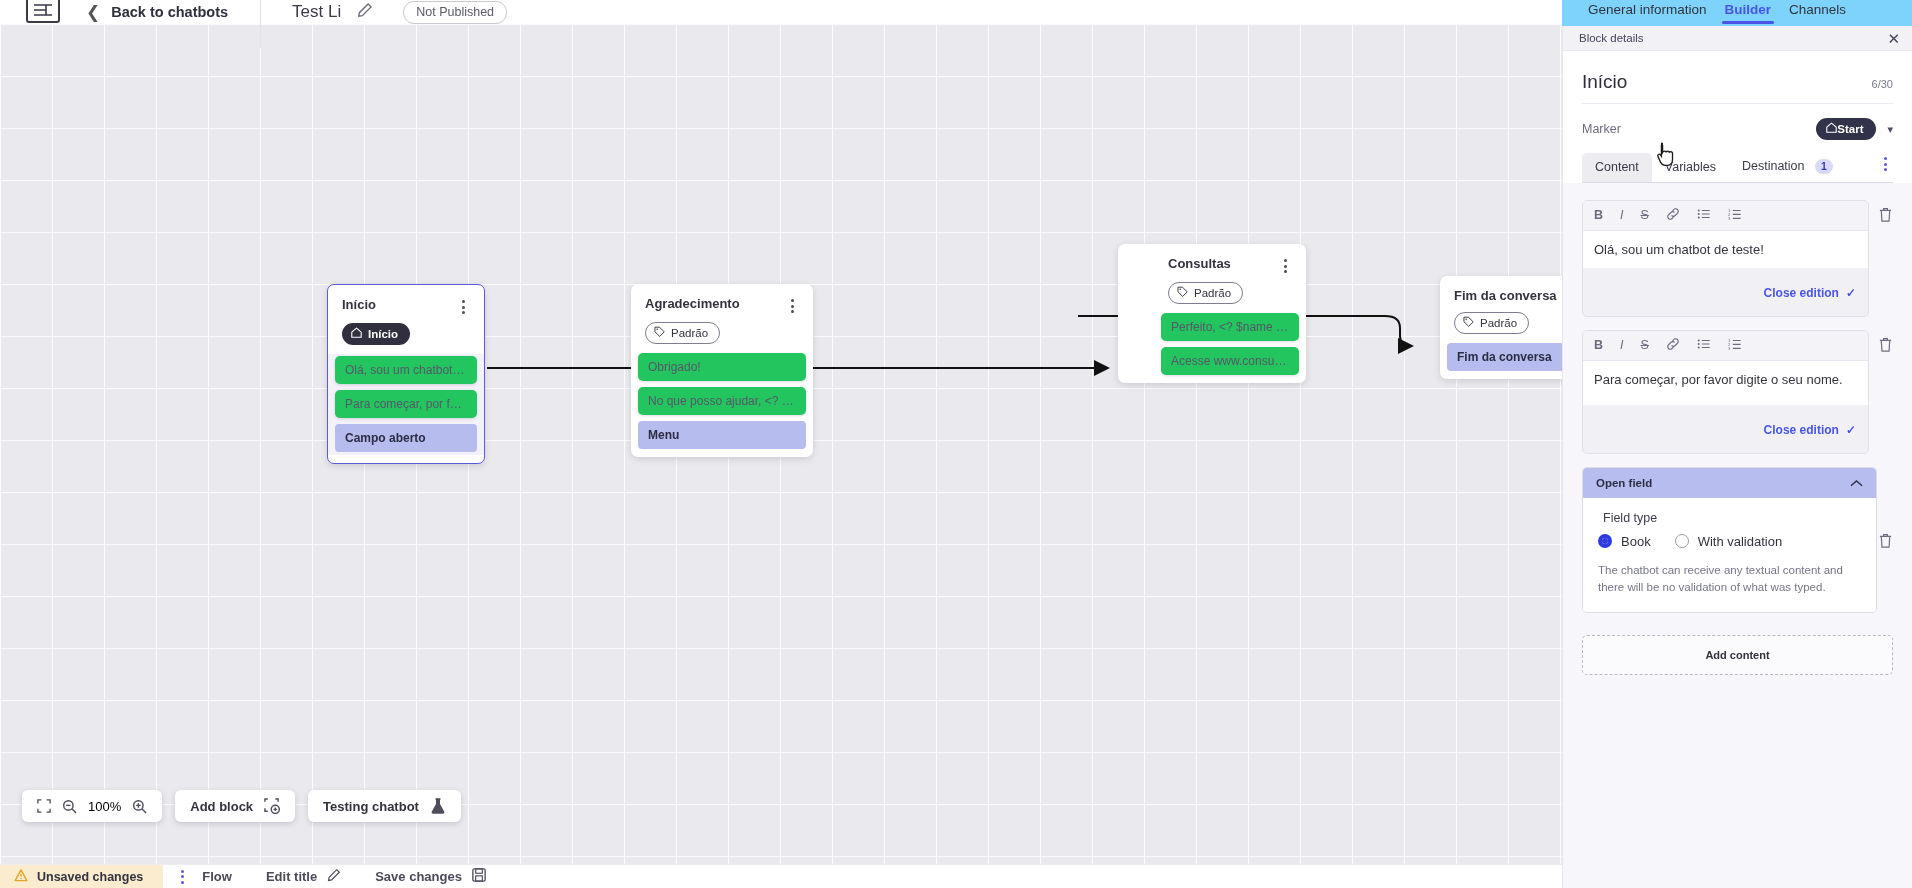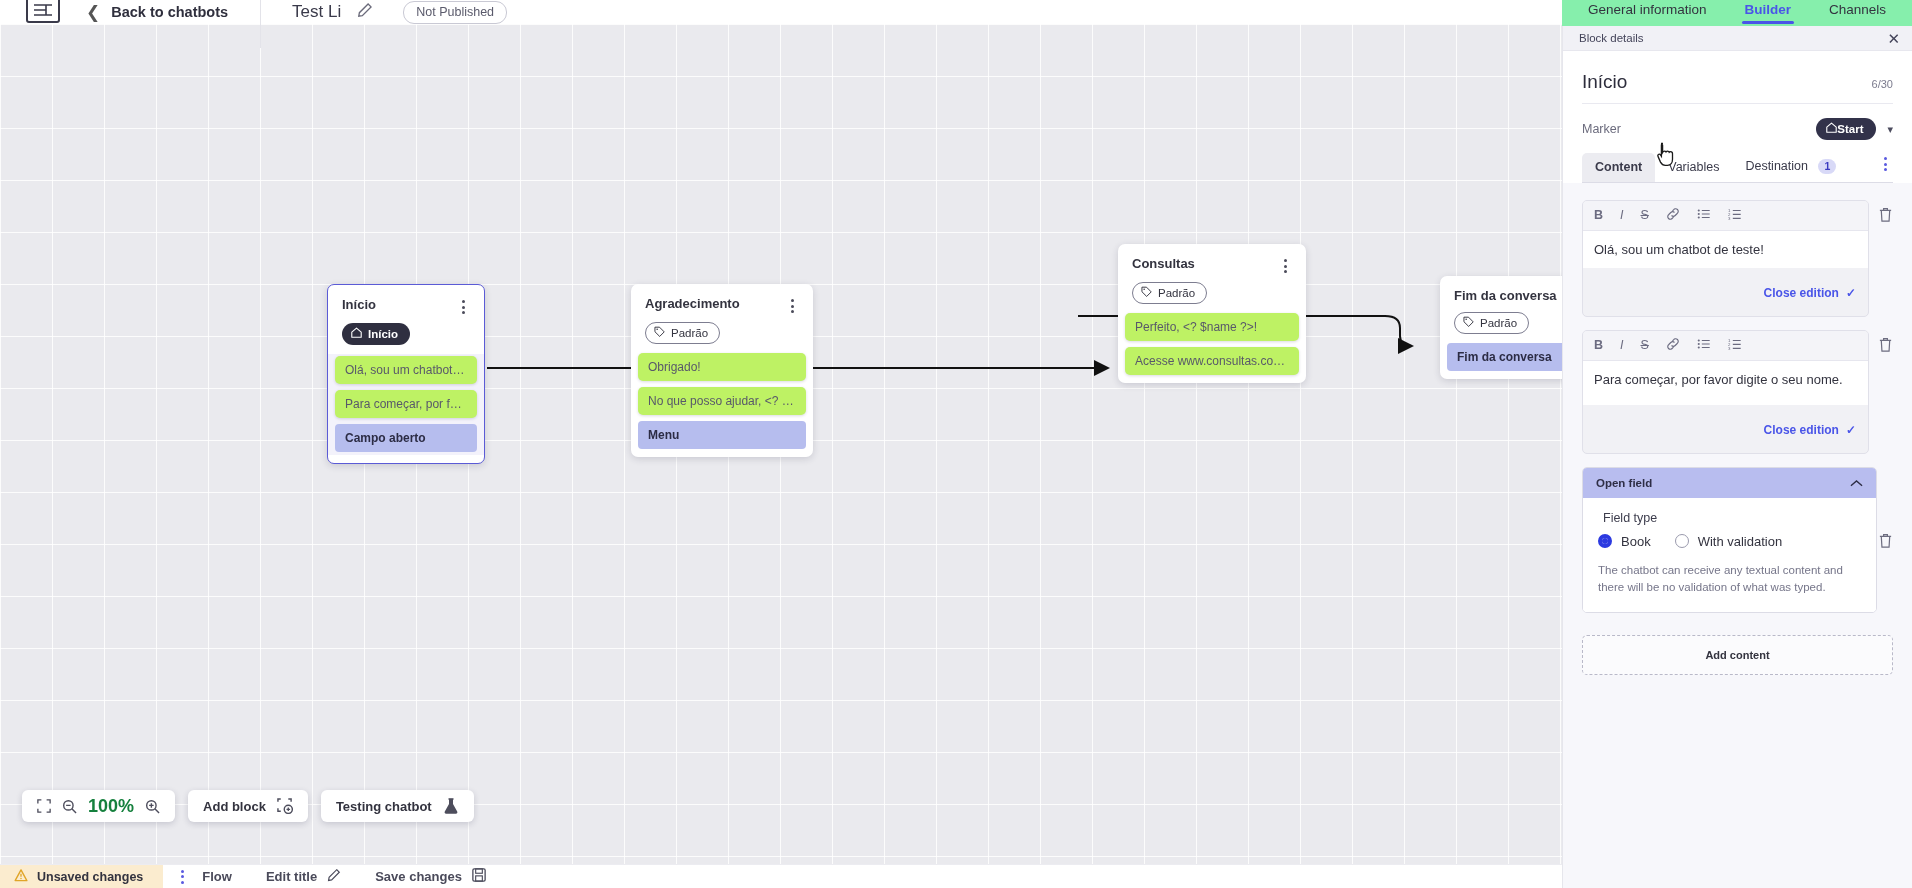--- a/index.html
+++ b/index.html
@@ -34,21 +34,21 @@
   .bot-title { margin-left: 31px; font-size: 17px; color: #3a3a4a; }
   .pencil-icon { margin-left: 16px; color: #6a6a7a; }
   .pub-badge {
     margin-left: 30px; border: 1px solid #c9c9d4; border-radius: 11px;
     padding: 3px 12px 4px; font-size: 12.5px; color: #5a5a6b; background:#fff;
   }
 
   
   .rightnav {
     position: absolute; top: 0; left: 1562px; width: 350px; height: 26px;
-    background: #86efac; display: flex; align-items: center; gap: 38px;
+    background: #7dd3fc; display: flex; align-items: center; gap: 18px;
     padding-left: 26px; z-index: 32;
   }
   .rnav-tab {
     font-size: 13.5px; color: #33333f; padding-bottom: 8px; white-space: nowrap;
     position: relative;
   }
   .rnav-tab.active { color: #4a55e8; font-weight: 600; }
   .rnav-tab.active::after {
     content:""; position: absolute; left: -3px; right: -3px; bottom: 1px;
     height: 2.5px; background: #4a55e8; border-radius: 2px;
@@ -85,40 +85,40 @@
     background: #2f2f40; color: #fff; border-radius: 13px;
     padding: 4px 12px 5px 9px; font-size: 11.5px; font-weight: bold;
   }
   .chip-outline {
     display: inline-flex; align-items: center; gap: 6px;
     border: 1px solid #7d7d90; color: #33333f; border-radius: 13px;
     padding: 3px 11px 4px 8px; font-size: 11.5px; background: #fff;
   }
   .node-rows { margin-top: 9px; display: flex; flex-direction: column; gap: 6px; padding: 0 7px; }
   .nrow {
-    background: #bef264; border-radius: 5px; padding: 7px 10px;
+    background: #22c55e; border-radius: 5px; padding: 7px 10px;
     font-size: 12px; color: #58586a; white-space: nowrap; overflow: hidden;
     text-overflow: ellipsis; box-shadow: 0 1px 3px rgba(40,40,70,0.17);
   }
   .nrow.accent {
     background: #b6bdee; color: #2c2c45; font-weight: bold; box-shadow: none;
     border-radius: 4px;
   }
   .node.selected .node-rows { background: #f3f2fb; padding-top: 2px; padding-bottom: 3px; }
 
   
   .float-tools {
     position: absolute; left: 22px; bottom: 42px; display: flex; gap: 13px; z-index: 20;
   }
   .ftool {
     background: #fff; border-radius: 6px; box-shadow: 0 2px 6px rgba(40,40,70,0.18);
     height: 32px; display: flex; align-items: center; gap: 11px; padding: 0 15px;
     font-size: 13px; color: #33333f; font-weight: 600; cursor: pointer;
   }
-  .ftool .zoomlvl { font-size: 18px; font-weight: bold; color: #15803d; }
+  .ftool .zoomlvl { font-size: 13px; font-weight: normal; color: #000000; }
   .ico { color: #4d4d5c; display: inline-flex; align-items: center; }
 
   
   .statusbar {
     position: absolute; bottom: 0; left: 0; width: 1562px; height: 24px;
     display: flex; align-items: center; background: #fff; z-index: 30;
     border-top: 1px solid #ececf1;
   }
   .unsaved {
     background: #fbeccf; height: 24px; display: flex; align-items: center;
@@ -161,21 +161,21 @@
     background: #32324a; color: #fff; border-radius: 14px;
     padding: 4px 13px 5px 10px; font-size: 11.5px; font-weight: bold; cursor: pointer;
   }
   .chev { color: #4c4c5e; font-size: 11px; }
 
   .tabs { display: flex; align-items: flex-end; position: relative; }
   .tab {
     font-size: 12.5px; color: #3a3a4a; padding: 7px 13px 8px; cursor: pointer;
     position: relative; white-space: nowrap;
   }
-  .tab.active { background: #ececf1; border-radius: 5px 5px 0 0; font-weight: 700; }
+  .tab.active { background: #ececf1; border-radius: 5px 5px 0 0; font-weight: 400; }
   .tab .badge {
     display: inline-block; margin-left: 7px; background: #d8d9f7; color: #3a3ac0;
     border-radius: 9px; font-size: 10.5px; font-weight: bold; padding: 1px 6px 2px;
   }
   .tabs-spacer { flex: 1; }
   .tab-kebab {
     display: flex; flex-direction: column; gap: 2.5px; padding: 0 6px 11px; cursor: pointer;
   }
   .tab-kebab i { width: 3px; height: 3px; border-radius: 50%; background: #5a5ae0; }
   .tabs-underline { height: 1px; background: #dcdce6; margin: 0 0 0 0; }
@@ -322,21 +322,21 @@
           <span>Padrão</span>
         </span>
       </div>
       <div class="node-rows">
         <div class="nrow">Obrigado!</div>
         <div class="nrow">No que posso ajudar, &lt;? $name ...</div>
         <div class="nrow accent">Menu</div>
       </div>
     </div>
 
-    <div class="node" style="left:1118px; top:220px; width:188px;">
+    <div class="node" style="left:1118px; top:220px; width:188px;padding-left:36px;">
       <div class="node-head">
         <span class="node-title">Consultas</span>
         <span class="kebab">
             <i></i>
             <i></i>
             <i></i>
           </span>
       </div>
       <div class="node-badges">
         <span class="chip-outline">

